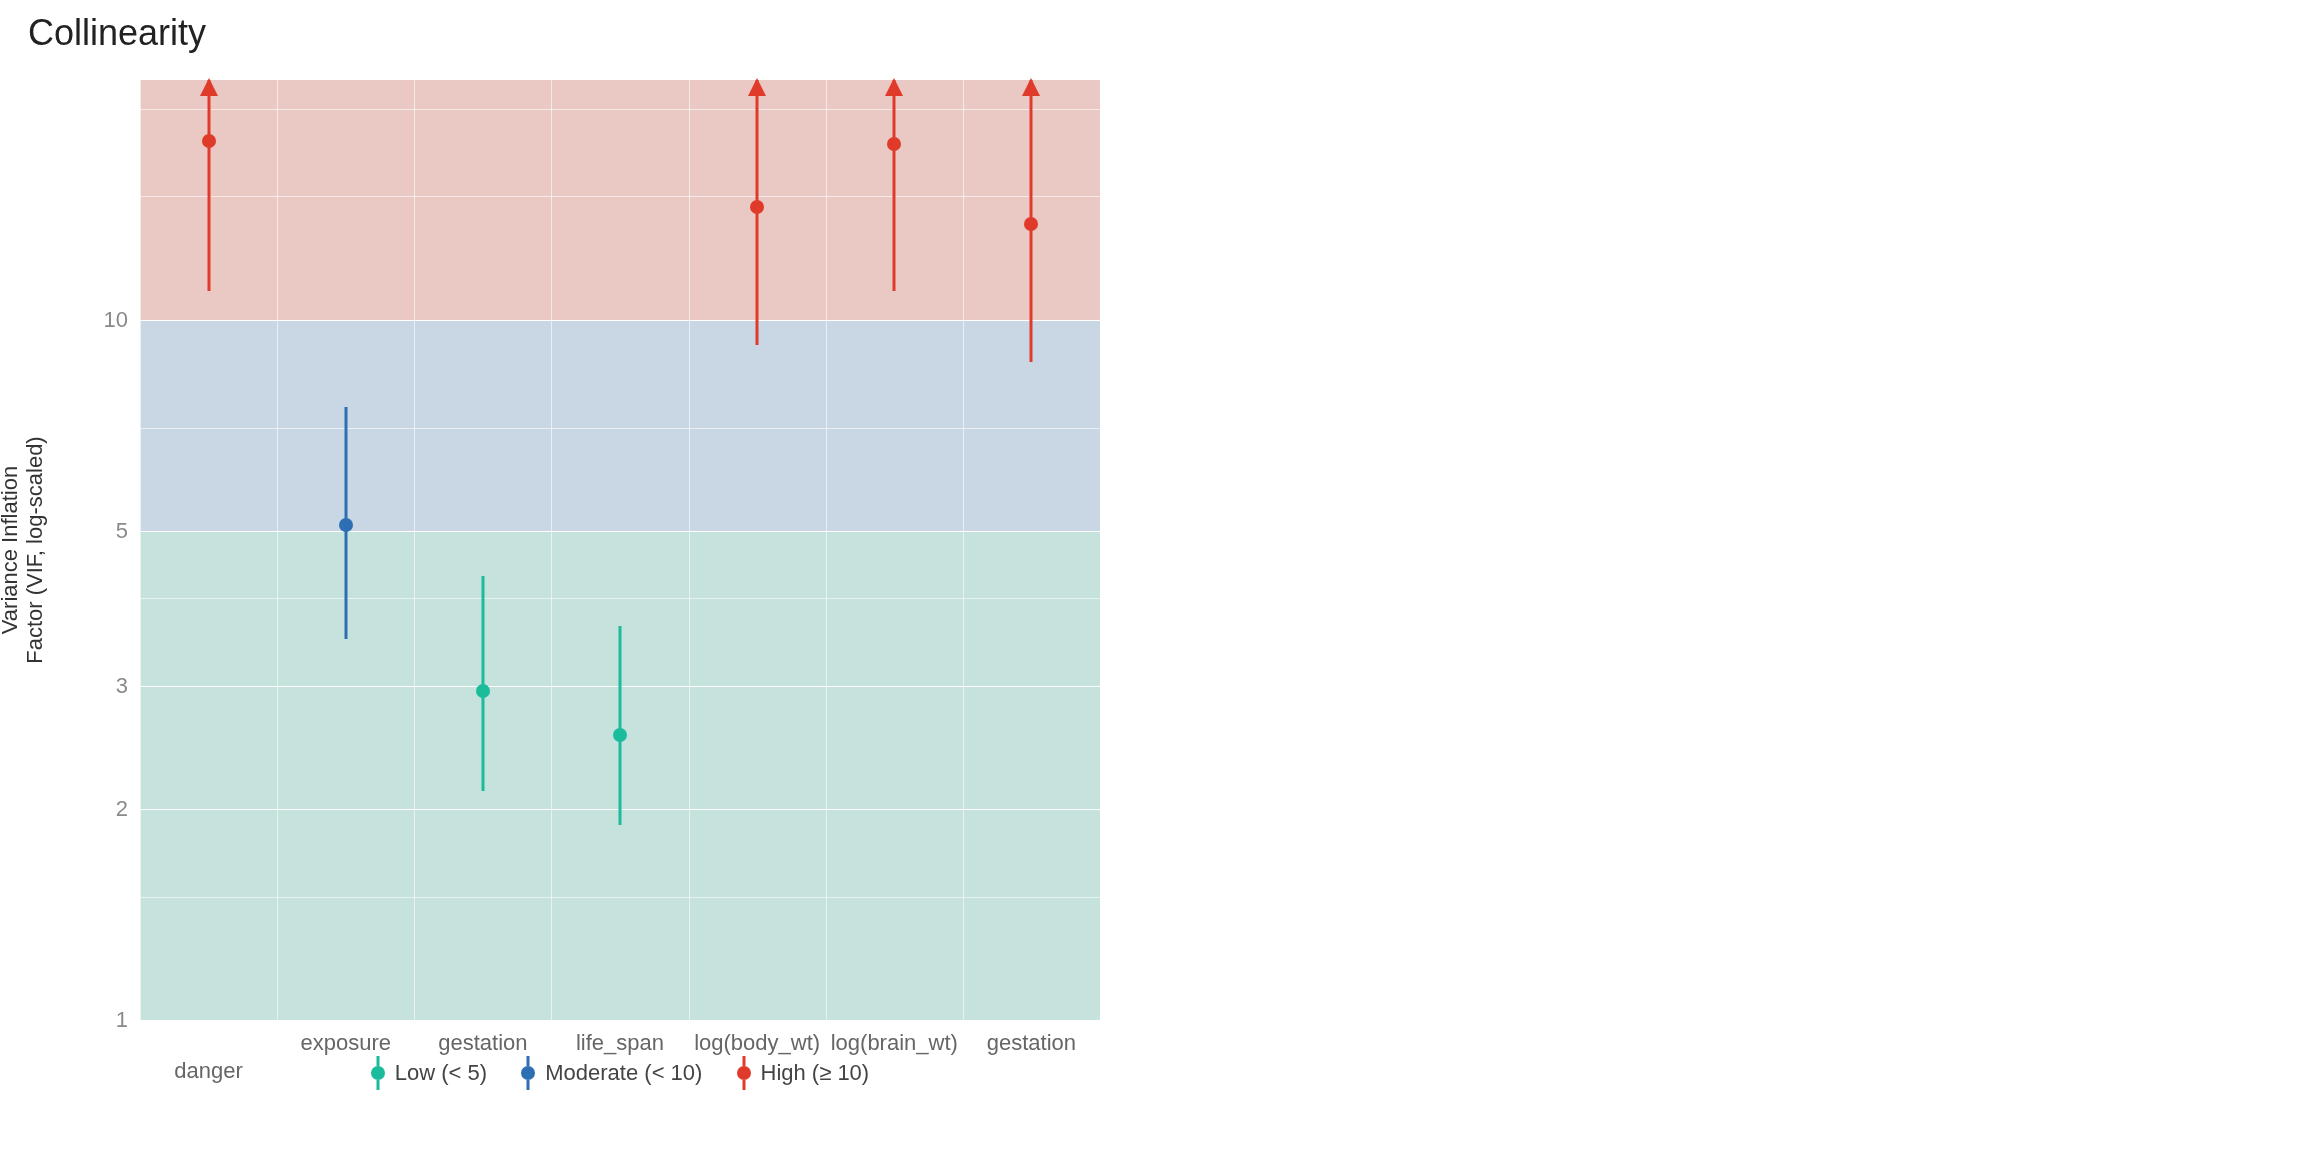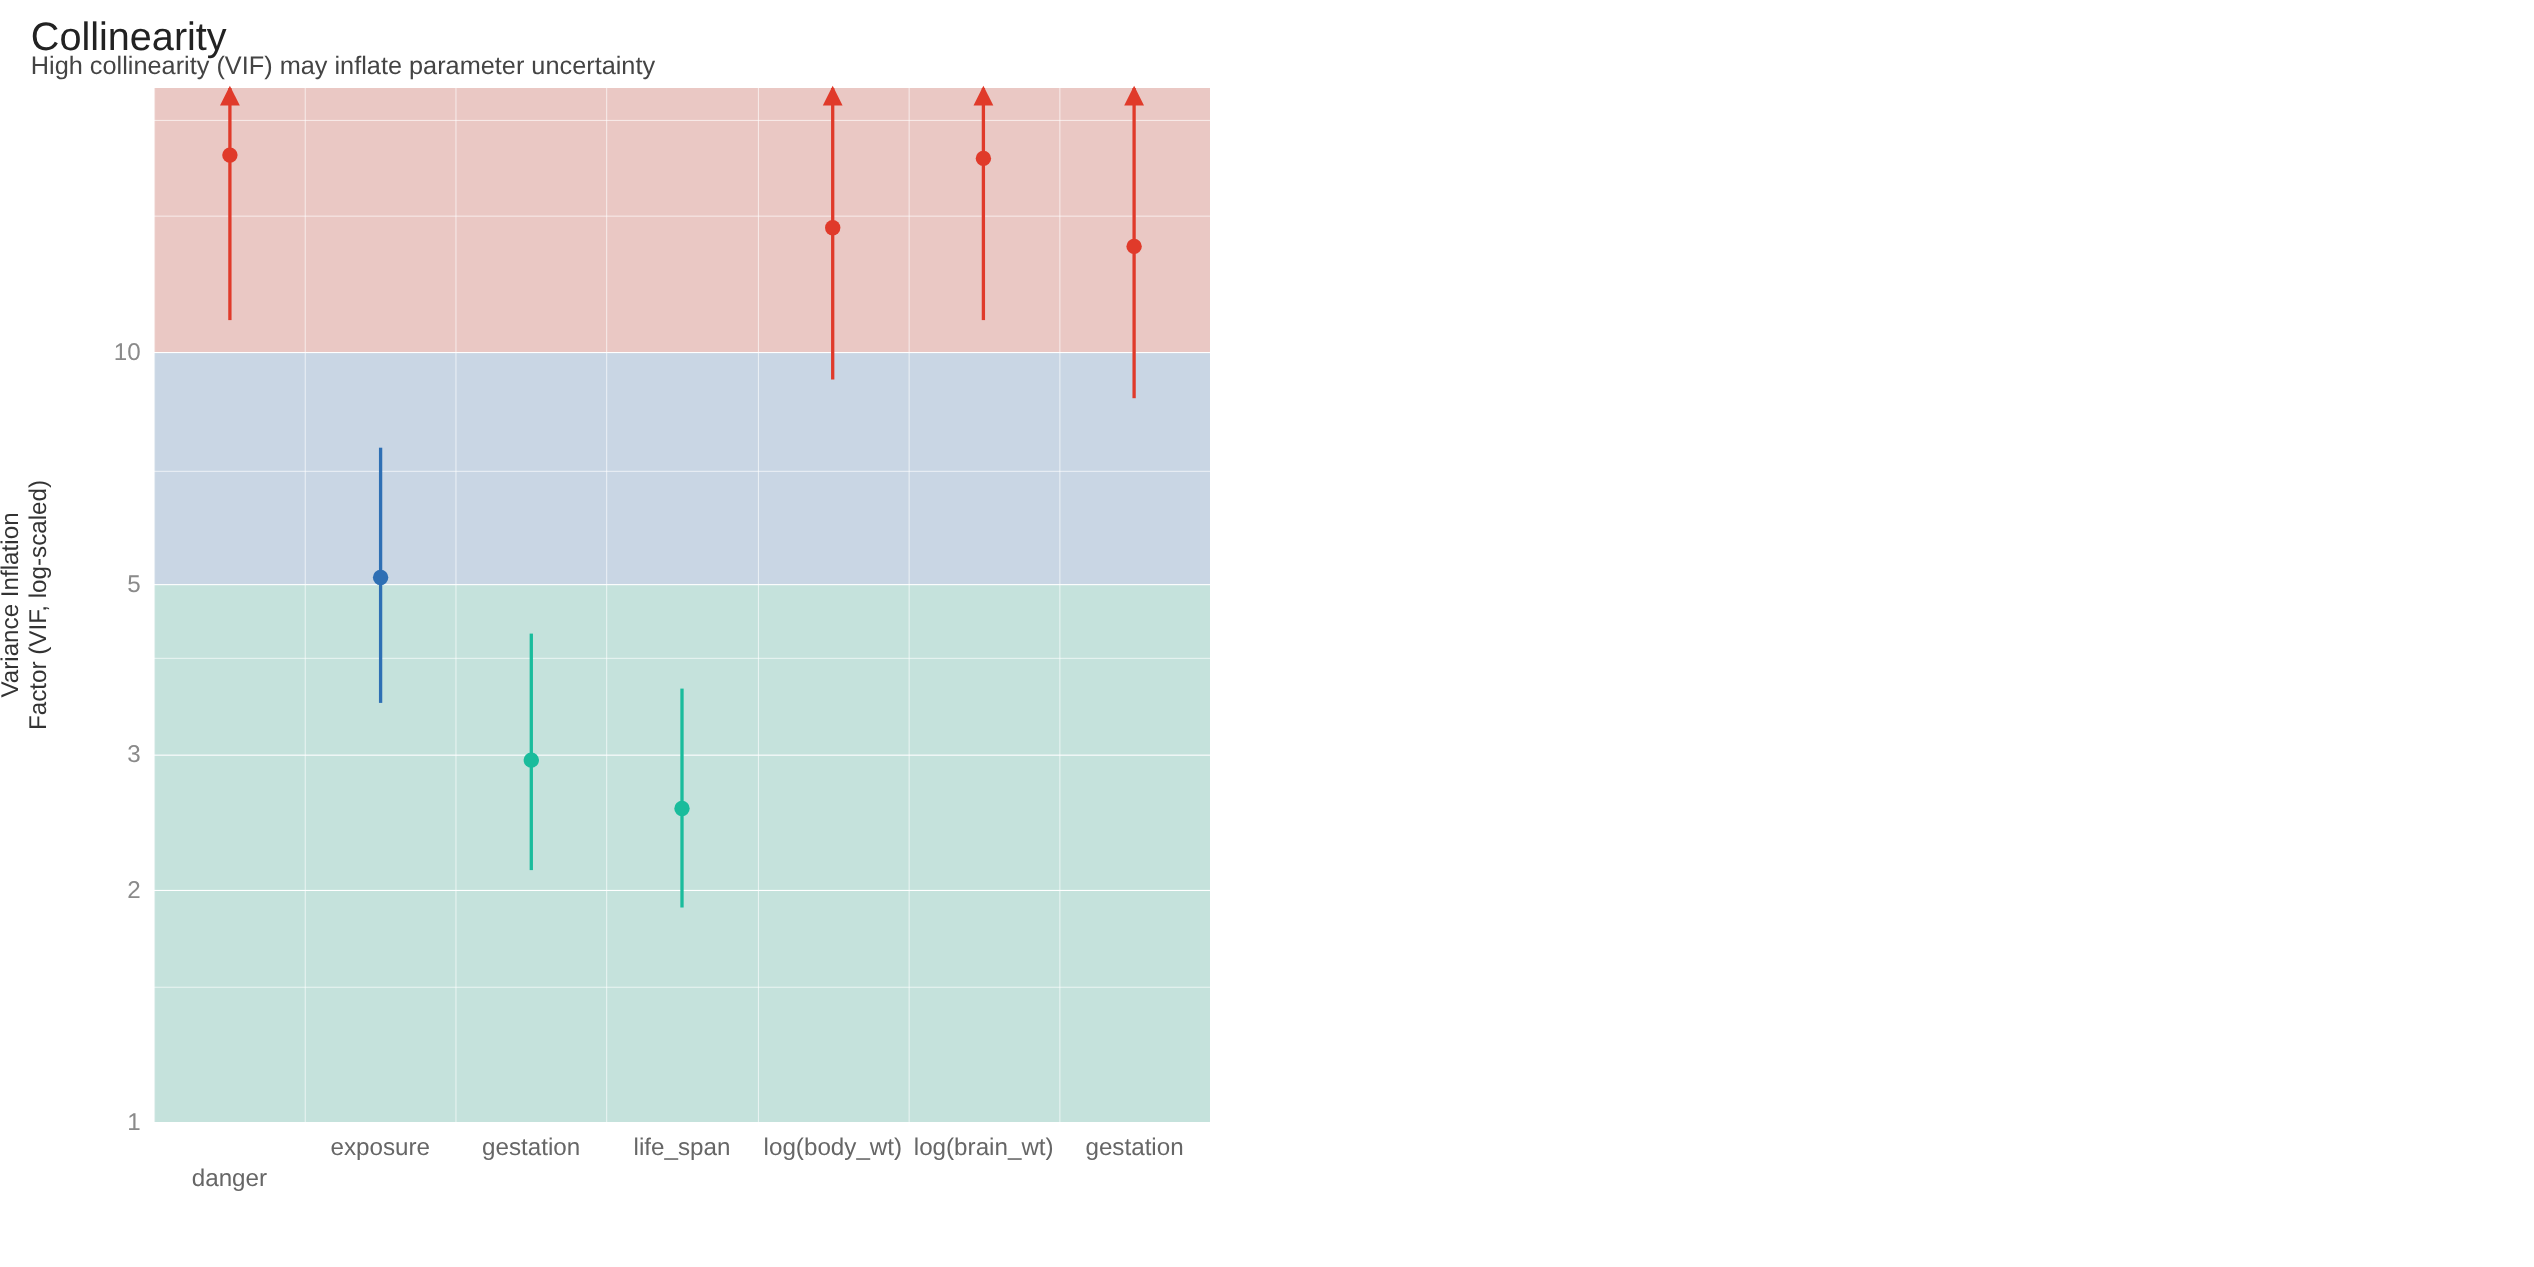--- a/index.html
+++ b/index.html
@@ -90,21 +90,20 @@
     content:""; position:absolute; left:50%; width:3px; background:inherit; transform:translateX(-50%);
   }
   .legend-swatch::before { top:-10px; height:10px; }
   .legend-swatch::after  { bottom:-10px; height:10px; }
 </style>
 </head>
 <body>
 
 <div class="container">
   <div class="title">Collinearity</div>
-  <div class="subtitle">High collinearity (VIF) may inflate parameter uncertainty</div>
 
   <div class="plot" id="plot">
     <div class="y-axis-label">
       <span>Variance Inflation</span><br>
       <span>Factor (VIF, log-scaled)</span>
     </div>
   <div class="band band-low" style="top: 450.563px; height: 489.437px;"></div>
       <div class="band band-mod" style="top: 239.773px; height: 210.789px;"></div>
       <div class="band band-high" style="top: 0px; height: 239.773px;"></div>
       <div class="gridline-h" style="top: 940px;"></div>
@@ -150,13 +149,27 @@
       <div class="dot col-high" style="left: 617.143px; top: 126.779px;"></div>
       <div class="arrow arrow-high" style="left: 617.143px; top: -2px;"></div>
       <div class="stem col-high" style="left: 754.286px; top: 0px; height: 210.789px;"></div>
       <div class="dot col-high" style="left: 754.286px; top: 64.4227px;"></div>
       <div class="arrow arrow-high" style="left: 754.286px; top: -2px;"></div>
       <div class="stem col-high" style="left: 891.429px; top: 0px; height: 282.124px;"></div>
       <div class="dot col-high" style="left: 891.429px; top: 144.038px;"></div>
       <div class="arrow arrow-high" style="left: 891.429px; top: -2px;"></div>
     </div>
 
+  <div class="legend">
+    <span class="legend-item">
+      <span class="legend-swatch col-low"></span>
+      <span>Low (&lt; 5)</span>
+    </span>
+    <span class="legend-item">
+      <span class="legend-swatch col-mod"></span>
+      <span>Moderate (&lt; 10)</span>
+    </span>
+    <span class="legend-item">
+      <span class="legend-swatch col-high"></span>
+      <span>High (≥ 10)</span>
+    </span>
+  </div>
 </div>
 
 </body></html>

